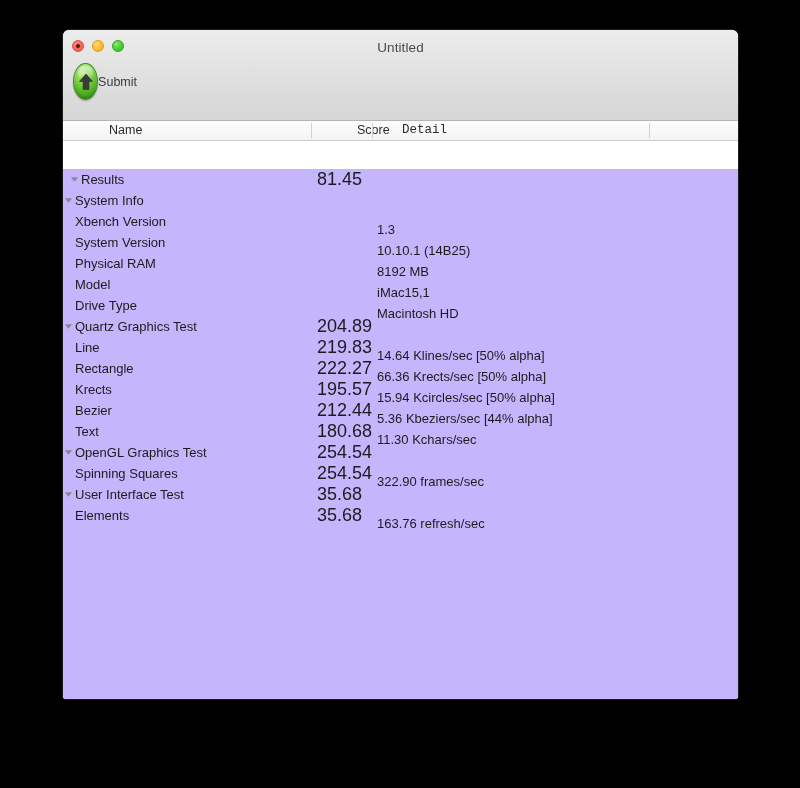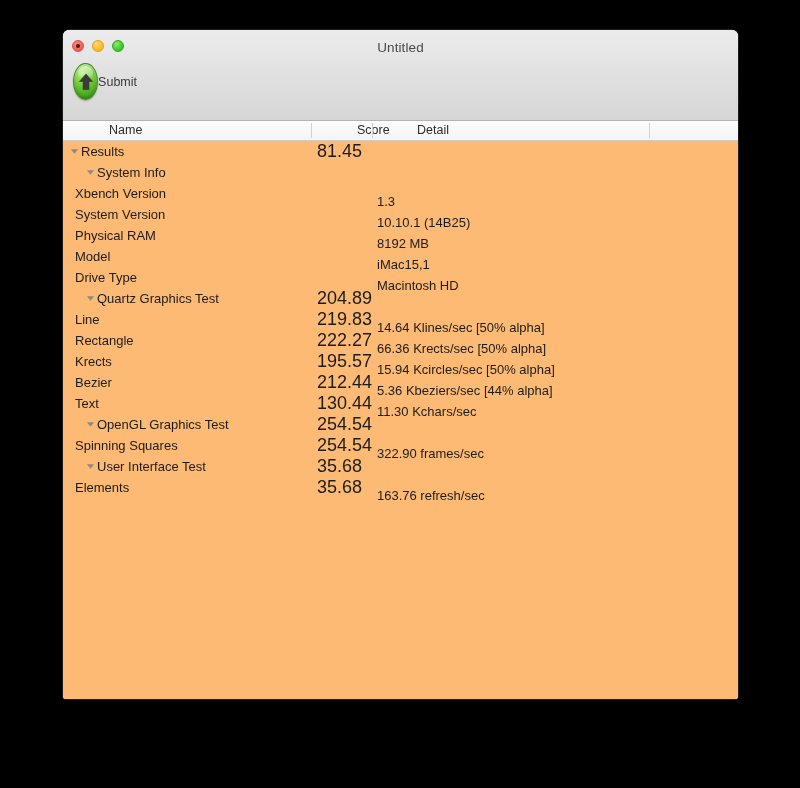--- a/index.html
+++ b/index.html
@@ -181,32 +181,33 @@
   .col-header .hsep {
     position: absolute;
     top: 2px;
     height: 15px;
     width: 1px;
     background: #d2d2d2;
   }
 
   .h-name   { left: 6px;   }
   .h-score  { left: 254px; }
-  .h-detail { left: 314px; }
+  .h-detail { left: 299px; font-family: Liberation Mono, monospace; }
 
   .sep-1 { left: 248px; }
   .sep-2 { left: 309px; }
   .sep-3 { left: 586px; }
 
   
   .tree {
     flex: 1 1 auto;
     position: relative;
-    background: #fdba74;
+    background: #c4b5fd;
     overflow: hidden;
+    margin-top: 28px;
   }
 
   .row {
     position: relative;
     height: 21px;
     line-height: 21px;
     font-size: 13px;
     color: #1c1c1c;
     white-space: nowrap;
   }
@@ -242,21 +243,21 @@
     position: absolute;
     left: 314px;
     top: 8px;
     height: 21px;
     font-size: 13px;
     color: #1c1c1c;
   }
 
   
   .lvl0 { padding-left: 6px;  }
-  .lvl1 { padding-left: 22px; }
+  .lvl1 { }
   .lvl2 { }
 </style>
 </head>
 <body>
 
 <div id="stage">
 
   <div class="window">
 
     <div class="titlebar">
@@ -397,21 +398,21 @@
             <span class="name-text">Bezier</span>
           </div>
           <div class="cell-score">212.44</div>
           <div class="cell-detail">5.36 Kbeziers/sec [44% alpha]</div>
         </div>
         <div class="row">
           <div class="cell-name lvl2">
             <span class="disc"></span>
             <span class="name-text">Text</span>
           </div>
-          <div class="cell-score">130.44</div>
+          <div class="cell-score">180.68</div>
           <div class="cell-detail">11.30 Kchars/sec</div>
         </div>
         <div class="row">
           <div class="cell-name lvl1">
             <span class="disc">
               <svg width="9" height="9" viewBox="0 0 10 10">
                 <path d="M1 2.6 L9 2.6 L5 7.6 Z" fill="#8a8a8a"></path>
               </svg>
             </span>
             <span class="name-text">OpenGL Graphics Test</span>

